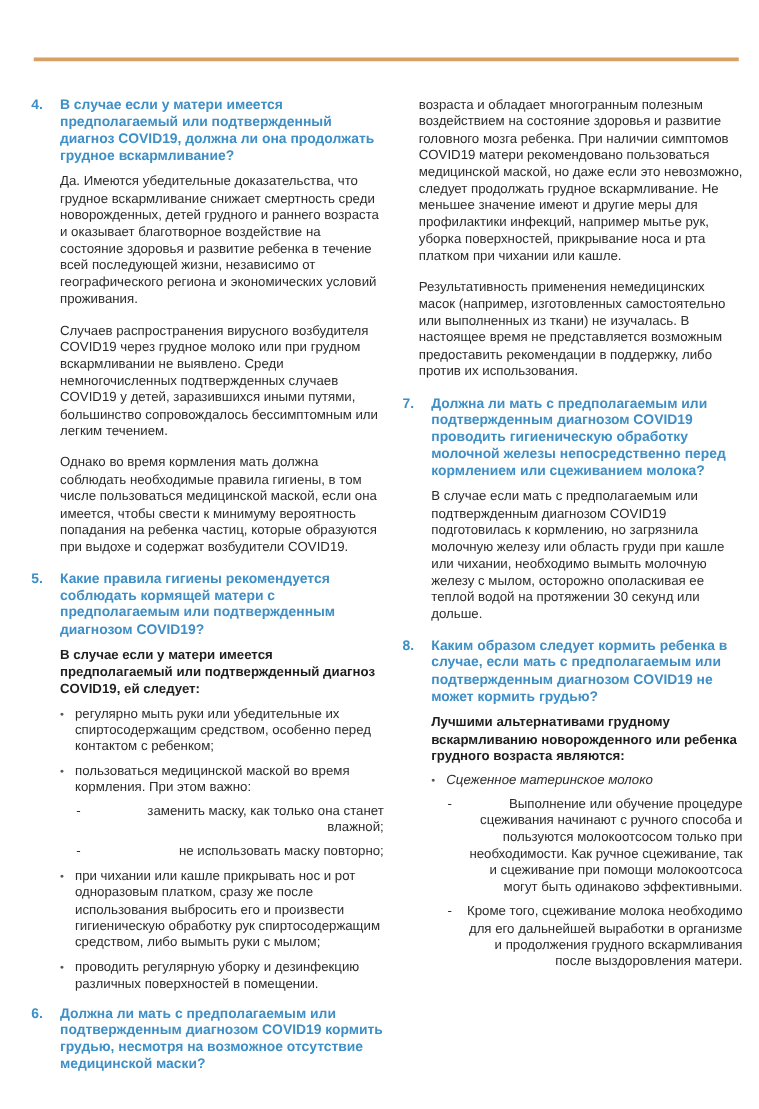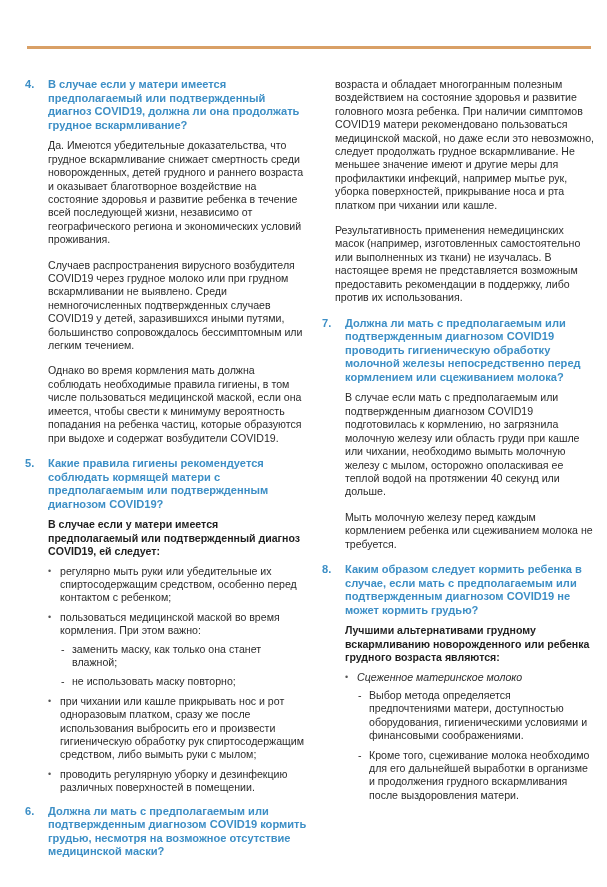--- a/index.html
+++ b/index.html
@@ -12,21 +12,21 @@
   .q { display: flex; margin-bottom: 7px; color: #3d8fc6; font-weight: bold; font-size: 11.1px; line-height: 13.6px; }
   .q .num { width: 23px; flex: none; }
   .q .txt { flex: 1; }
   .body-block { padding-left: 23px; }
   .col-right .body-block.cont { padding-left: 13px; }
   p.para { margin-bottom: 12px; }
   p.lead { font-weight: bold; margin-bottom: 6px; color: #1f1f1f; }
   ul.bullets { list-style: none; margin-bottom: 8px; }
   ul.bullets > li { position: relative; padding-left: 12px; margin-bottom: 6px; }
   ul.bullets > li::before { content: "•"; position: absolute; left: 0; top: 0; color: #555; font-size: 9px; }
-  ul.dashes { list-style: none; margin-top: 5px; }
+  ul.dashes { list-style: none; margin-top: 5px; text-align: right; }
   ul.dashes > li { position: relative; padding-left: 12px; margin-bottom: 6px; }
   ul.dashes > li::before { content: "-"; position: absolute; left: 1px; top: 0; }
   .italic { font-style: italic; font-weight: normal; }
   .section { margin-bottom: 10px; }
 </style>
 </head>
 <body>
 
 <div class="top-rule"></div>
 
@@ -80,37 +80,36 @@
     <p class="para">возраста и обладает многогранным полезным воздействием на состояние здоровья и развитие головного мозга ребенка. При наличии симптомов COVID19 матери рекомендовано пользоваться медицинской маской, но даже если это невозможно, следует продолжать грудное вскармливание. Не меньшее значение имеют и другие меры для профилактики инфекций, например мытье рук, уборка поверхностей, прикрывание носа и рта платком при чихании или кашле.</p>
     <p class="para">Результативность применения немедицинских масок (например, изготовленных самостоятельно или выполненных из ткани) не изучалась. В настоящее время не представляется возможным предоставить рекомендации в поддержку, либо против их использования.</p>
   </div>
 
   <div class="section">
     <div class="q">
       <span class="num">7.</span>
       <span class="txt">Должна ли мать с предполагаемым или подтвержденным диагнозом COVID19 проводить гигиеническую обработку молочной железы непосредственно перед кормлением или сцеживанием молока?</span>
     </div>
     <div class="body-block">
-      <p class="para">В случае если мать с предполагаемым или подтвержденным диагнозом COVID19 подготовилась к кормлению, но загрязнила молочную железу или область груди при кашле или чихании, необходимо вымыть молочную железу с мылом, осторожно ополаскивая ее теплой водой на протяжении 40 секунд или дольше.</p>
-      <p class="para">Мыть молочную железу перед каждым кормлением ребенка или сцеживанием молока не требуется.</p>
+      <p class="para">В случае если мать с предполагаемым или подтвержденным диагнозом COVID19 подготовилась к кормлению, но загрязнила молочную железу или область груди при кашле или чихании, необходимо вымыть молочную железу с мылом, осторожно ополаскивая ее теплой водой на протяжении 30 секунд или дольше.</p>
     </div>
   </div>
 
   <div class="section">
     <div class="q">
       <span class="num">8.</span>
       <span class="txt">Каким образом следует кормить ребенка в случае, если мать с предполагаемым или подтвержденным диагнозом COVID19 не может кормить грудью?</span>
     </div>
     <div class="body-block">
       <p class="lead">Лучшими альтернативами грудному вскармливанию новорожденного или ребенка грудного возраста являются:</p>
       <ul class="bullets">
         <li>
           <span class="italic">Сцеженное материнское молоко</span>
           <ul class="dashes">
-            <li>Выбор метода определяется предпочтениями матери, доступностью оборудования, гигиеническими условиями и финансовыми соображениями.</li>
+            <li>Выполнение или обучение процедуре сцеживания начинают с ручного способа и пользуются молокоотсосом только при необходимости. Как ручное сцеживание, так и сцеживание при помощи молокоотсоса могут быть одинаково эффективными.</li>
             <li>Кроме того, сцеживание молока необходимо для его дальнейшей выработки в организме и продолжения грудного вскармливания после выздоровления матери.</li>
 
           </ul>
         </li>
       </ul>
     </div>
   </div>
 </div>
 
 </body></html>

